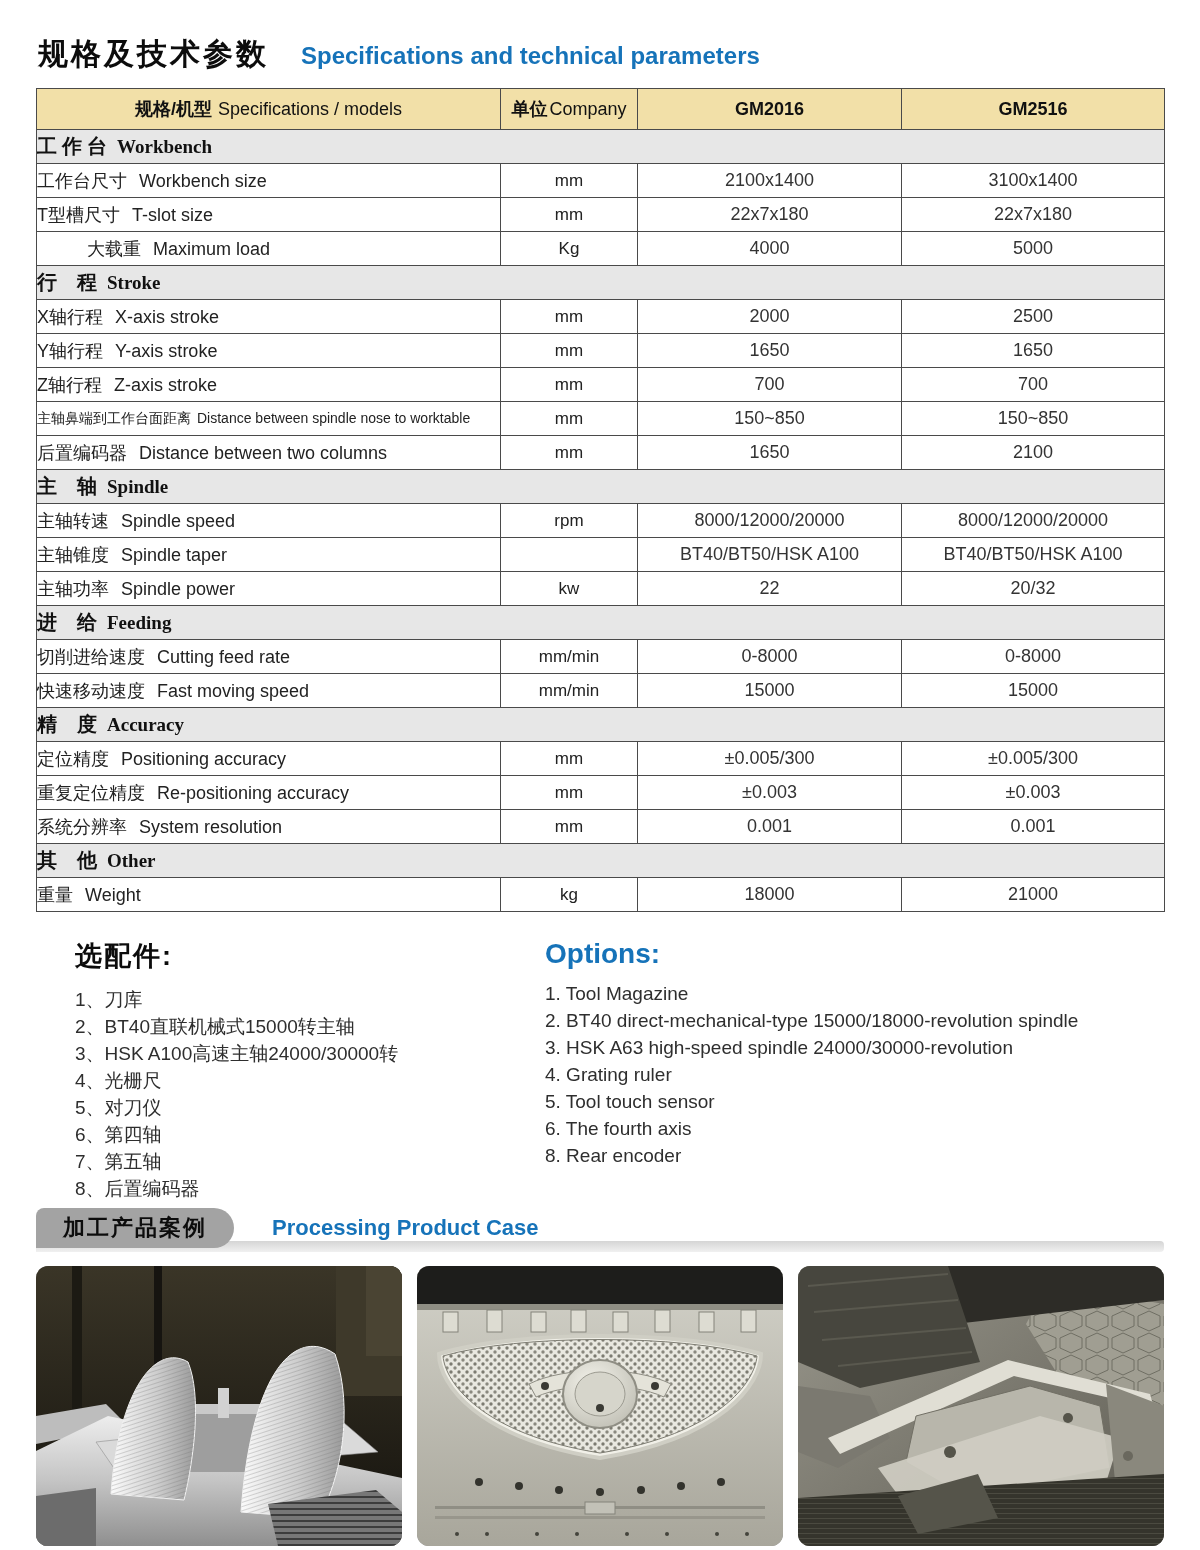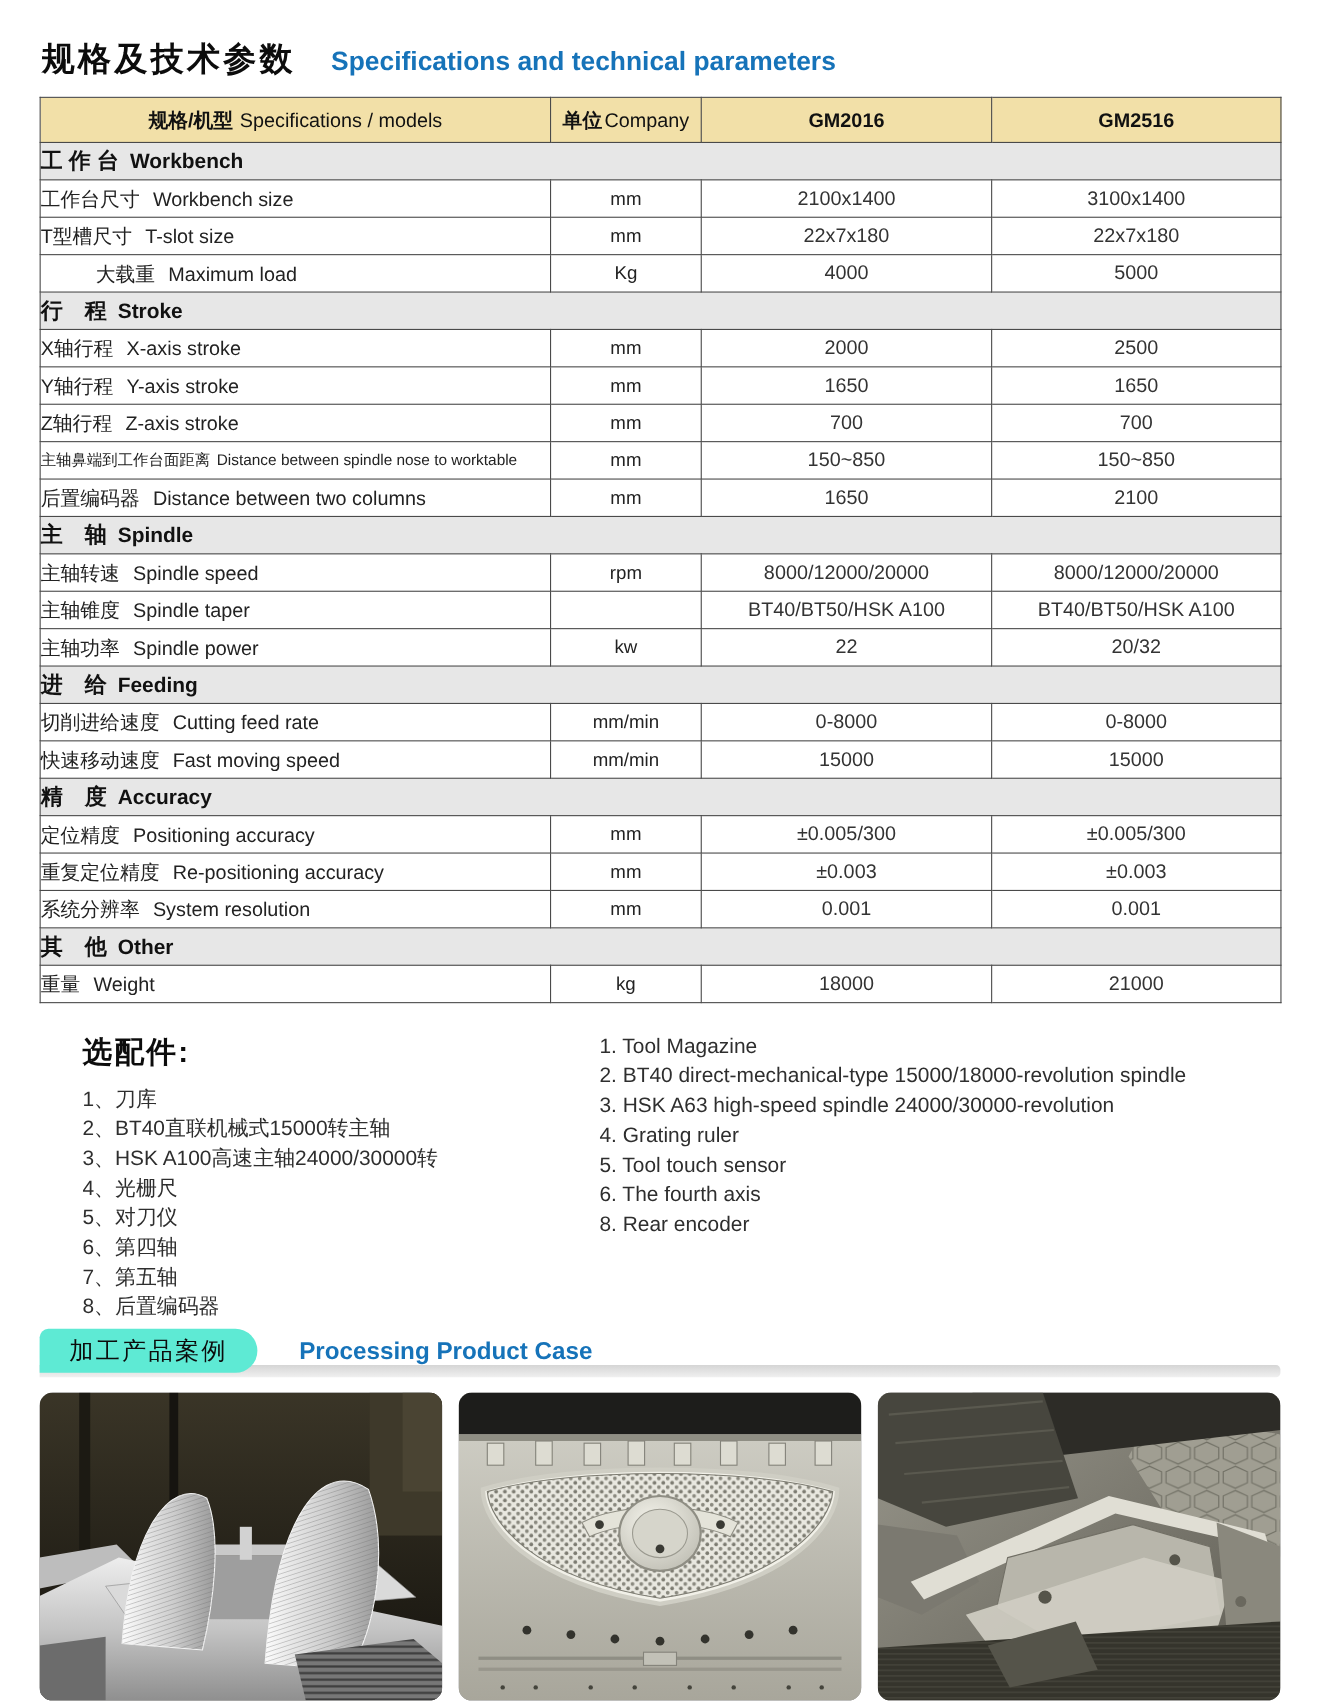--- a/index.html
+++ b/index.html
@@ -13,21 +13,21 @@
 
   
   table.spec-table { position:absolute; left:36px; top:88px; width:1128px; border-collapse:collapse; table-layout:fixed;padding-left:12px; }
   table.spec-table th, table.spec-table td { border:1px solid #4a4a4a; padding:0; }
   table.spec-table thead th { background:var(--cream,#F2E0A8); height:40px; font-size:18px; color:#111; text-align:center; vertical-align:middle; }
   .th-zh { font-weight:bold; }
   .th-en { font-weight:normal; margin-left:6px; }
   .th-model { font-size:20px; font-weight:bold; }
   tr.data-row td { height:33px; background:#fff; vertical-align:middle; }
   tr.section-row td { height:33px; background:var(--secgray,#E7E7E7); vertical-align:middle; }
-  td.section-cell { text-align:left; padding-left:28px; }
+  td.section-cell { text-align:left; padding-left:28px;font-family:Liberation Serif, serif; }
   .sec-zh { font-size:20px; font-weight:bold; color:#111; white-space:pre; }
   .sec-en { font-size:19px; font-weight:bold; color:#111; margin-left:10px; }
   td.label-cell { text-align:left; padding-left:28px; font-size:18px; color:#222; white-space:pre; }
   td.label-cell .en { margin-left:12px; color:#222; }
   td.label-cell.indent { padding-left:50px; }
   td.label-cell.small { font-size:14px; }
   td.label-cell.small .en { margin-left:6px; }
   td.unit-cell { text-align:center; font-size:17px; color:#222; }
   td.value-cell { text-align:center; font-size:18px; color:#333; }
 
@@ -37,23 +37,23 @@
   .options-col.en { flex:1; }
   .opt-heading-zh { font-size:27px; font-weight:bold; color:#0c0c0c; letter-spacing:2px; margin-bottom:12px; }
   .opt-heading-en { font-size:28px; font-weight:bold; color:var(--accent,#1673B9); margin-bottom:10px; }
   ul.opt-list { list-style:none; margin:0; padding:0; }
   ul.opt-list li { font-size:19px; color:#2e2e2e; line-height:27px; }
 
   
   .case-header { position:absolute; left:36px; top:1208px; width:1128px; height:46px; }
   .case-strip { position:absolute; left:0; top:33px; width:1128px; height:11px;
                 background:linear-gradient(#d5d5d5,#f0f0f0); border-radius:0 4px 4px 0; }
-  .case-tab { position:absolute; left:0; top:0; width:198px; height:40px; background:#5eead4;
+  .case-tab { position:absolute; left:0; top:0; width:198px; height:40px; background:#a3a3a3;
               border-radius:8px 20px 20px 0; display:flex; align-items:center; justify-content:center;
-              font-size:22px; font-weight:normal; color:#0c0c0c; letter-spacing:2px; }
+              font-size:22px; font-weight:bold; color:#0c0c0c; letter-spacing:2px; }
   .case-title-en { position:absolute; left:236px; top:7px; font-size:22px; font-weight:bold; color:var(--accent,#1673B9); }
 
   
   .photos { position:absolute; left:36px; top:1266px; width:1128px; display:flex; gap:15px; }
   .photo { width:366px; height:280px; border-radius:12px; overflow:hidden; background:#888; }
   .photo svg { display:block; width:100%; height:100%; }
 </style>
 </head>
 <body>
 
@@ -215,20 +215,21 @@
           <li>2、BT40直联机械式15000转主轴</li>
           <li>3、HSK A100高速主轴24000/30000转</li>
           <li>4、光栅尺</li>
           <li>5、对刀仪</li>
           <li>6、第四轴</li>
           <li>7、第五轴</li>
           <li>8、后置编码器</li>
         </ul>
     </div>
     <div class="options-col en">
+      <div class="opt-heading-en">Options:</div>
       <ul class="opt-list">
           <li>1. Tool Magazine</li>
           <li>2. BT40 direct-mechanical-type 15000/18000-revolution spindle</li>
           <li>3. HSK A63 high-speed spindle 24000/30000-revolution</li>
           <li>4. Grating ruler</li>
           <li>5. Tool touch sensor</li>
           <li>6. The fourth axis</li>
           <li>8. Rear encoder</li>
         </ul>
     </div>

